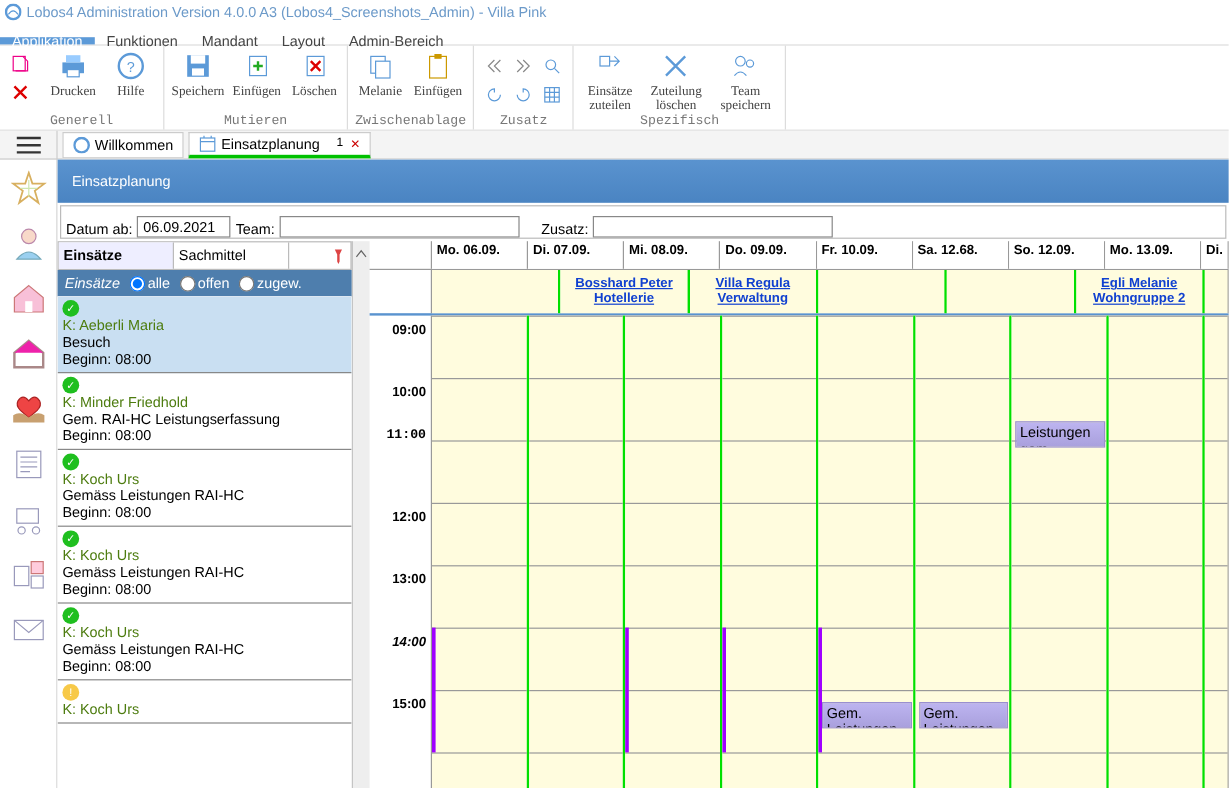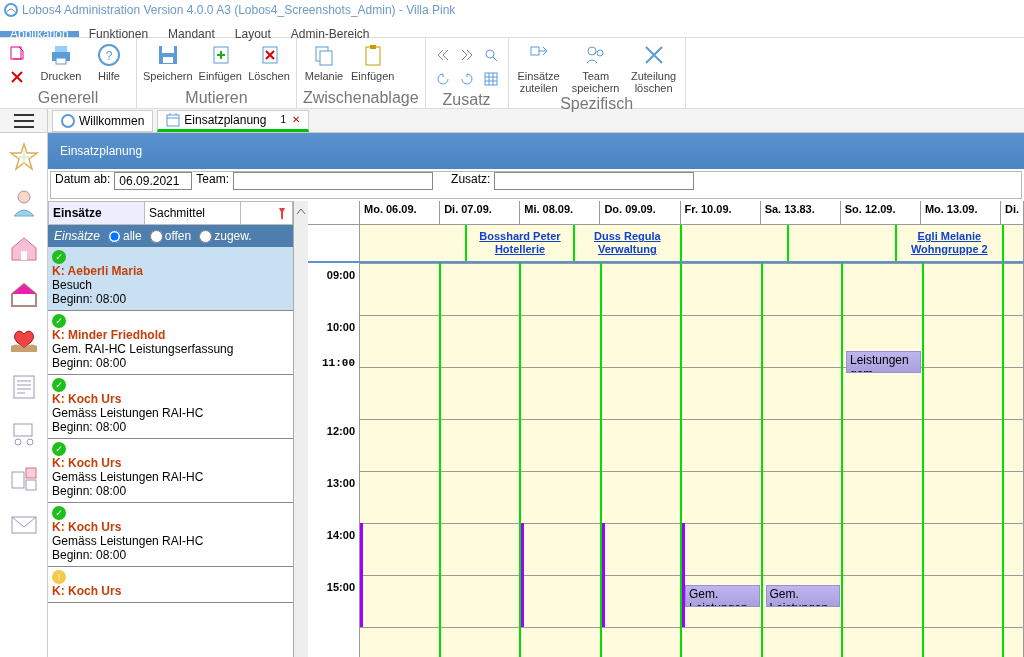--- a/index.html
+++ b/index.html
@@ -13,61 +13,61 @@
   .menubar { height: 18px; display: flex; align-items: stretch; }
   .menubar .item { padding: 0 10px; display: flex; align-items: center; color: #444; cursor: pointer; margin-top: 12px; }
   .menubar .item.active { background: #5c9ad8; color: #fff; }
 
   
   .ribbon { height: 72px; display: flex; border-top: 1px solid #dcdcdc; border-bottom: 1px solid #dcdcdc; }
   .ribbon-group { display: flex; flex-direction: column; border-right: 1px solid #dcdcdc; padding: 2px 6px 0 6px; }
   .ribbon-buttons { display: flex; gap: 6px; flex: 1; align-items: flex-start; }
   .ribbon-btn { display: flex; flex-direction: column; align-items: center; justify-content: flex-start; min-width: 42px; padding-top: 2px; cursor: pointer; }
   .ribbon-btn .ic { width: 26px; height: 26px; display: flex; align-items: center; justify-content: center; }
-  .ribbon-btn .lbl { color: #444; font-size: 11px; text-align: center; margin-top: 2px; line-height: 1.1; }
-  .ribbon-group-label { font-size: 16px; color: #777; text-align: center; padding: 1px 0; }
+  .ribbon-btn .lbl { color: #444; font-size: 11px; text-align: center; margin-top: 2px; line-height: 1.1; font-family: Liberation Serif, serif; }
+  .ribbon-group-label { font-size: 11px; color: #777; text-align: center; padding: 1px 0; font-family: Liberation Mono, monospace; }
   .small-btn { width: 22px; height: 22px; display:flex; align-items:center; justify-content:center; cursor:pointer;}
   .quick-col { display:flex; flex-direction:column; justify-content:flex-start; gap:2px; padding-top:2px; margin-right:6px;}
 
   
   .tabrow { height: 24px; display: flex; align-items: center; border-bottom: 1px solid #ccc; background: #f4f4f4; }
   .hamburger-col { width:48px; display:flex; align-items:center; justify-content:center; border-right:1px solid #ccc; height:24px;}
   .doctab { display:flex; align-items:center; height:22px; padding:0 8px; border:1px solid #ccc; margin-left:4px; background:#fff; position:relative; }
   .doctab.active { border-bottom:3px solid #00c000; }
   .doctab .close { color:#c00; margin-left:6px; font-size:10px;}
   .doctab-icon { width:14px; height:14px; margin-right:4px; display:inline-flex; align-items:center; justify-content:center;}
 
   
   .mainrow { display:flex; height: calc(657px - 19px - 18px - 72px - 24px); }
 
   .leftgutter { width:48px; border-right:1px solid #ccc; display:flex; flex-direction:column; align-items:center; gap:10px; padding-top:6px; }
   .leftgutter .gic { width:32px; height:36px; display:flex; align-items:center; justify-content:center; }
 
   .workarea { flex:1; display:flex; flex-direction:column; background:#fff; }
 
   .pageheader { background: linear-gradient(#5a93cf,#4a84c2); height:36px; display:flex; align-items:center; padding:0 12px; color:#fff; font-size:17px;}
-  .filterbar { height:28px; border:1px solid #bbb; margin:2px; display:flex; align-items:flex-start; padding:0 4px; gap:4px;}
+  .filterbar { height:28px; border:1px solid #bbb; margin:2px; display:flex; align-items:flex-end; padding:0 4px; gap:4px;}
   .filterbar input { border:1px solid #888; padding:1px 4px; height:18px;}
   .datein { width:78px; } .teamin{width:200px;} .groupin{width:200px;}
 
   .contentrow { flex:1; display:flex; position:relative; }
 
   
   .listpanel { width:246px; display:flex; flex-direction:column; border-right:1px solid #aaa; }
   .listtabs { height:24px; display:flex; align-items:center; border:1px solid #bbb; }
   .listtabs .lt { width:96px; border-right:1px solid #bbb; padding:2px 4px; height:100%; display:flex; align-items:center; cursor:pointer;}
   .listtabs .lt.active { background:#eef; font-weight:bold; }
   .listtabs .pin { margin-left:auto; width:20px; display:flex; align-items:center; justify-content:center;}
   .listfilter { height:22px; background:#4e7ead; color:#fff; display:flex; align-items:center; padding:0 6px; gap:8px;}
   .listfilter label { display:flex; align-items:center; gap:2px; font-size:11px;}
   .listitems { flex:1; overflow-y:scroll; background:#fff;}
   .li-row { border-bottom:1px solid #888; padding:2px 4px 4px 4px; }
   .li-row .chk { width:14px; height:14px; border-radius:50%; background:#1fbf1f; display:inline-flex; align-items:center; justify-content:center; color:#fff; font-size:9px;}
   .li-row .chk.warn { background:#f7c948;}
-  .li-row .ttl { font-weight:bold; color:#c2410c; }
+  .li-row .ttl { font-weight:normal; color:#4d7c0f; }
   .li-row.sel { background:#c9dff2;}
   
   
   .calendar { flex:1; display:flex; flex-direction:column; position:relative; }
   .calhead { height:24px; display:flex; border-bottom:1px solid #999;}
   .timecol-head { width:52px; border-right:1px solid #999; }
   .daycol-head { flex:1; border-right:1px solid #999; padding:2px 4px; font-weight:bold; font-size:11px; background:#fff;}
   .daycol-head.small { flex:0 0 20px; }
 
   .peoplehead { height:38px; display:flex; border-bottom:2px solid #5a93cf;}
@@ -249,34 +249,34 @@
             <svg width="24" height="24">
               <rect x="4" y="4" width="8" height="8" stroke="#5c9ad8" fill="none"></rect>
               <path d="M12 8 L20 8 M16 4 L20 8 L16 12" stroke="#5c9ad8" fill="none"></path>
             </svg>
           </span>
         <span class="lbl" style="max-width:48px">Einsätze zuteilen</span>
       </div>
       <div class="ribbon-btn">
         <span class="ic">
             <svg width="24" height="24">
+              <path d="M4 4 L20 20 M20 4 L4 20" stroke="#5c9ad8" stroke-width="2"></path>
+            </svg>
+          </span>
+        <span class="lbl" style="max-width:50px">Zuteilung löschen</span>
+      </div>
+      <div class="ribbon-btn">
+        <span class="ic">
+            <svg width="24" height="24">
               <circle cx="8" cy="8" r="4" stroke="#5c9ad8" fill="none"></circle>
               <circle cx="16" cy="10" r="3" stroke="#5c9ad8" fill="none"></circle>
               <path d="M3 20 q5 -6 10 0" stroke="#5c9ad8" fill="none"></path>
             </svg>
           </span>
         <span class="lbl" style="max-width:54px">Team speichern</span>
-      </div>
-      <div class="ribbon-btn">
-        <span class="ic">
-            <svg width="24" height="24">
-              <path d="M4 4 L20 20 M20 4 L4 20" stroke="#5c9ad8" stroke-width="2"></path>
-            </svg>
-          </span>
-        <span class="lbl" style="max-width:50px">Zuteilung löschen</span>
       </div>
     </div>
     <div class="ribbon-group-label">Spezifisch</div>
   </div>
 </div>
 
 <div class="tabrow">
   <div class="hamburger-col">
     <svg width="22" height="16">
         <path d="M1 2 H21 M1 8 H21 M1 14 H21" stroke="#333" stroke-width="2"></path>
@@ -441,54 +441,54 @@
 
       <div class="calendar">
 
         <div class="calhead" id="calhead">
           <div class="timecol-head"></div>
         <div class="daycol-head">Mo. 06.09.</div>
             <div class="daycol-head">Di. 07.09.</div>
             <div class="daycol-head">Mi. 08.09.</div>
             <div class="daycol-head">Do. 09.09.</div>
             <div class="daycol-head">Fr. 10.09.</div>
-            <div class="daycol-head">Sa. 13.83.</div>
+            <div class="daycol-head">Sa. 12.68.</div>
             <div class="daycol-head">So. 12.09.</div>
             <div class="daycol-head">Mo. 13.09.</div>
             <div class="daycol-head small">Di.</div>
           </div>
 
         <div class="peoplehead" id="peoplehead">
           <div class="phblank"></div>
         <div class="phcell" style="border-right: 2px solid rgb(0, 224, 0);"></div>
             <div class="phcell">
               <a href="#">Bosshard Peter</a>
               <a href="#">Hotellerie</a>
             </div>
             <div class="phcell">
-              <a href="#">Duss Regula</a>
+              <a href="#">Villa Regula</a>
               <a href="#">Verwaltung</a>
             </div>
             <div class="phcell" style="border-right: 2px solid rgb(0, 224, 0);"></div>
             <div class="phcell" style="border-right: 2px solid rgb(0, 224, 0);"></div>
             <div class="phcell">
               <a href="#">Egli Melanie</a>
               <a href="#">Wohngruppe 2</a>
             </div>
             <div class="phcell small"></div>
           </div>
 
         <div class="calbody" id="calbody">
           <div class="timecol" id="timecol">
               <div class="timeslot" style="top: 6px;">09:00</div>
               <div class="timeslot" style="top: 58px;">10:00</div>
               <div class="timeslot" style="top: 94px; font-family: Liberation Mono, monospace;">11:00</div>
               <div class="timeslot" style="top: 162px;">12:00</div>
               <div class="timeslot" style="top: 214px;">13:00</div>
-              <div class="timeslot" style="top: 266px;">14:00</div>
+              <div class="timeslot" style="top: 266px; font-style: italic;">14:00</div>
               <div class="timeslot" style="top: 318px;">15:00</div>
             </div>
         <div class="daycol">
               <div class="hourline" style="top: 0px;"></div>
               <div class="hourline" style="top: 52px;"></div>
               <div class="hourline" style="top: 104px;"></div>
               <div class="hourline" style="top: 156px;"></div>
               <div class="hourline" style="top: 208px;"></div>
               <div class="hourline" style="top: 260px;"></div>
               <div class="hourline" style="top: 312px;"></div>

